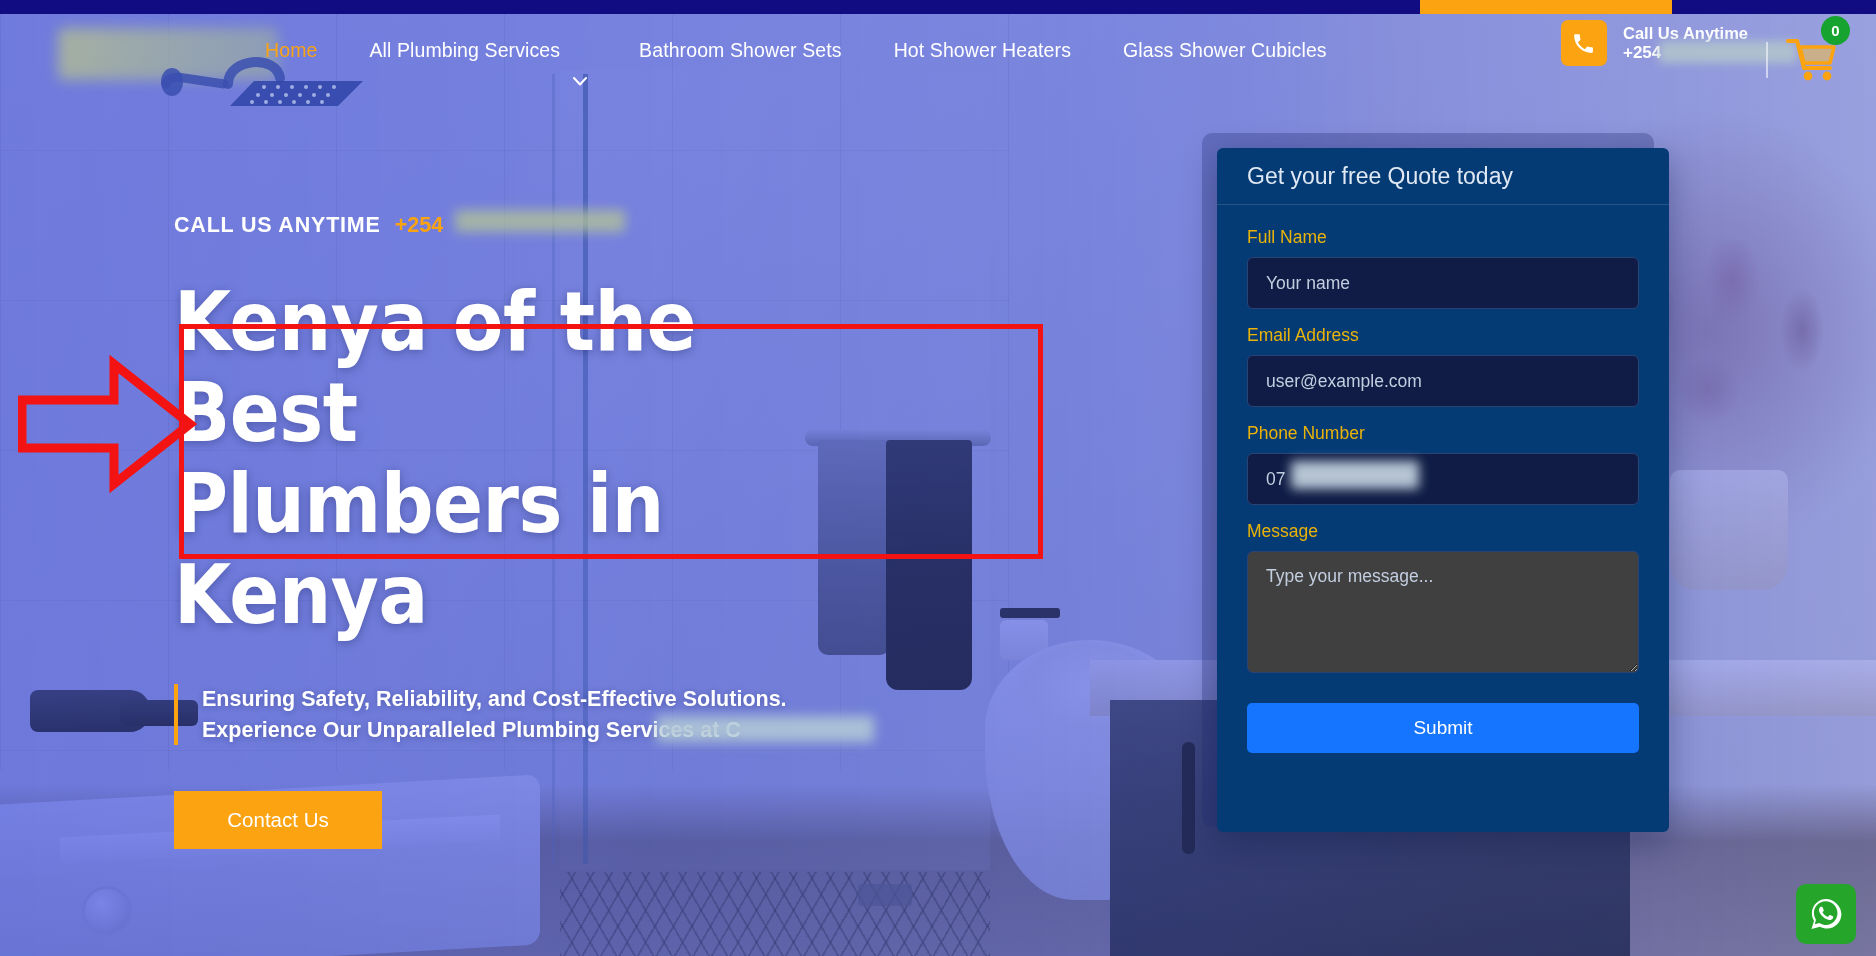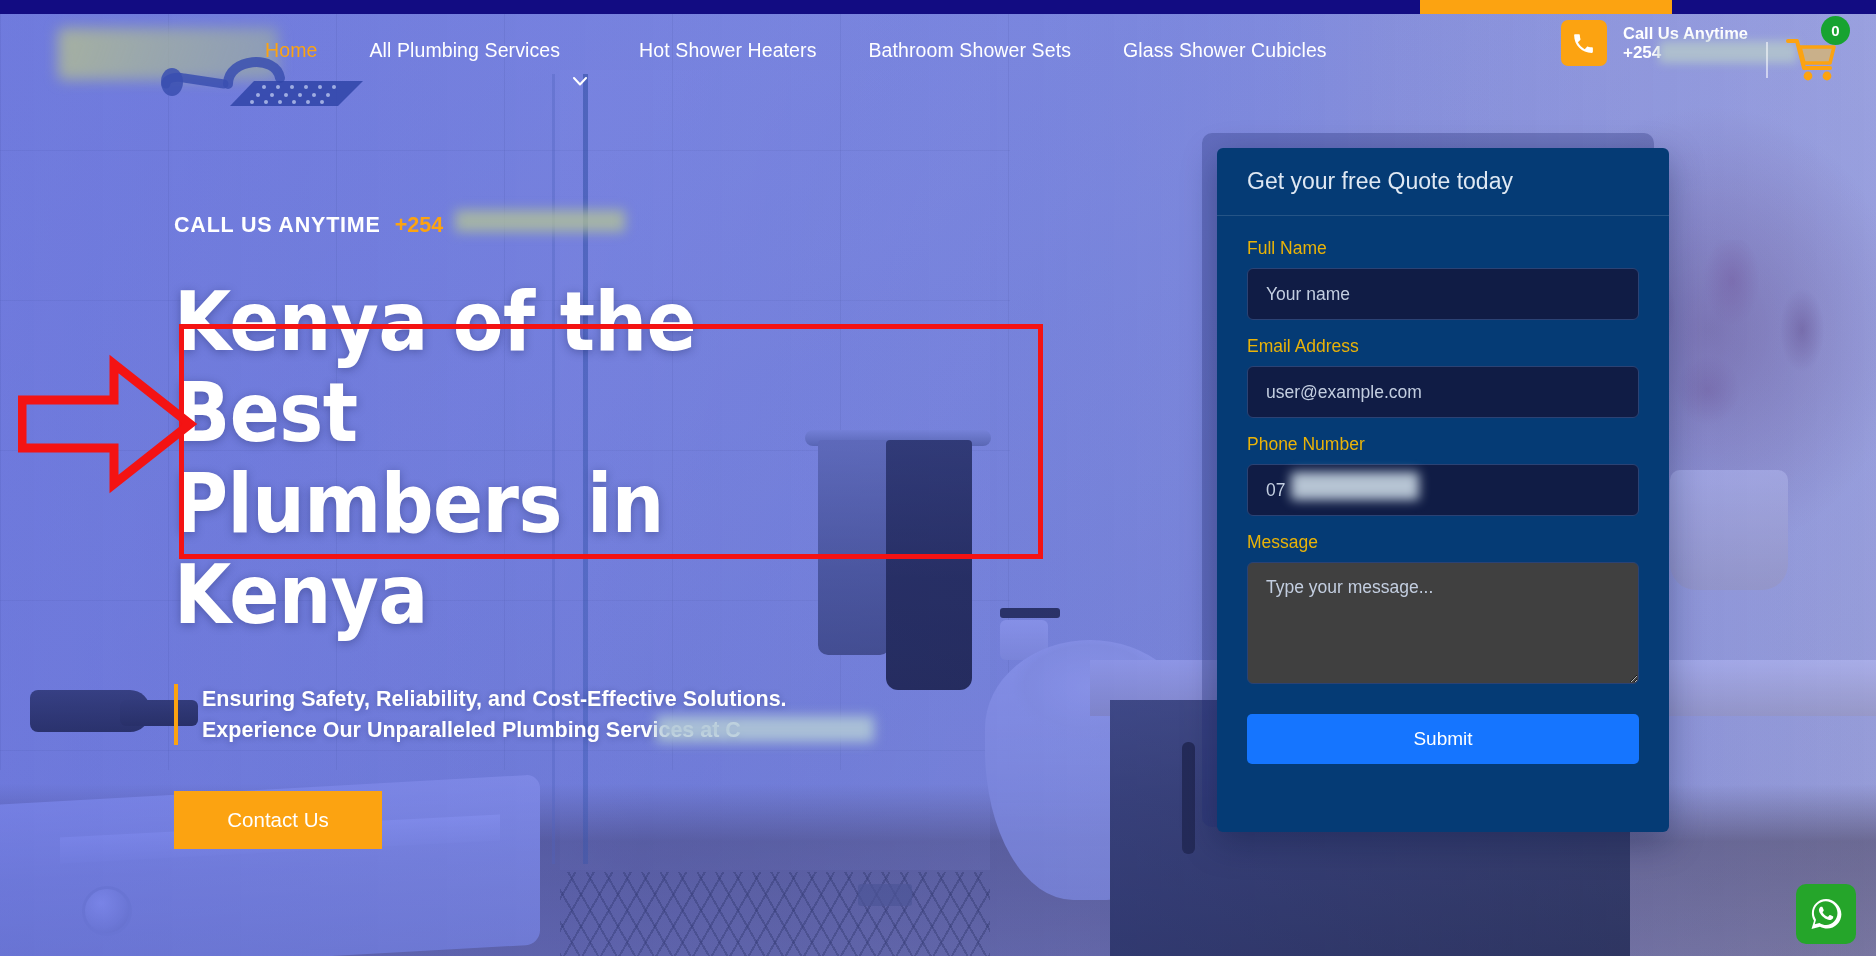--- a/index.html
+++ b/index.html
@@ -339,21 +339,21 @@
   .quote-card {
     position: absolute; left: 1217px; top: 148px;
     width: 452px; height: 684px;
     background: #053b75;
     border-radius: 6px;
     z-index: 16;
     overflow: hidden;
     box-shadow: 0 10px 34px rgba(10,20,60,.35);
   }
   .quote-head {
-    height: 68px;
+    height: 57px;
     display: flex; align-items: center;
     padding: 0 30px;
     color: #dfe8f3;
     font-size: 23px;
     border-bottom: 1px solid rgba(255,255,255,.13);
   }
   .quote-body { padding: 22px 30px 0 30px; }
   .field-label {
     color: #eab308; font-size: 17.5px;
     margin-bottom: 9px;
@@ -488,24 +488,24 @@
       <div class="nav-item active">
         <span>Home</span>
       </div>
       <div class="nav-item has-caret">
         <span>All Plumbing Services</span>
         <svg class="caret" viewBox="0 0 14 9">
           <path d="M1 1 L7 7.5 L13 1" stroke="#ffffff" stroke-width="2" fill="none" stroke-linecap="round" stroke-linejoin="round"></path>
         </svg>
       </div>
       <div class="nav-item">
+        <span>Bathroom Shower Sets</span>
+      </div>
+      <div class="nav-item">
         <span>Hot Shower Heaters</span>
-      </div>
-      <div class="nav-item">
-        <span>Bathroom Shower Sets</span>
       </div>
       <div class="nav-item">
         <span>Glass Shower Cubicles</span>
       </div>
     </nav>
 
     <div class="phone-block">
       <div class="phone-icon-box">
         <svg width="25" height="25" viewBox="0 0 24 24">
           <path fill="#ffffff" d="M6.6 10.8c1.4 2.8 3.8 5.1 6.6 6.6l2.2-2.2c.3-.3.7-.4 1-.2 1.2.4 2.4.6 3.6.6.6 0 1 .4 1 1V20c0 .6-.4 1-1 1C10.6 21 3 13.4 3 4c0-.6.4-1 1-1h3.5c.6 0 1 .4 1 1 0 1.3.2 2.5.6 3.6.1.4 0 .8-.2 1.1l-2.3 2.1z"></path>

